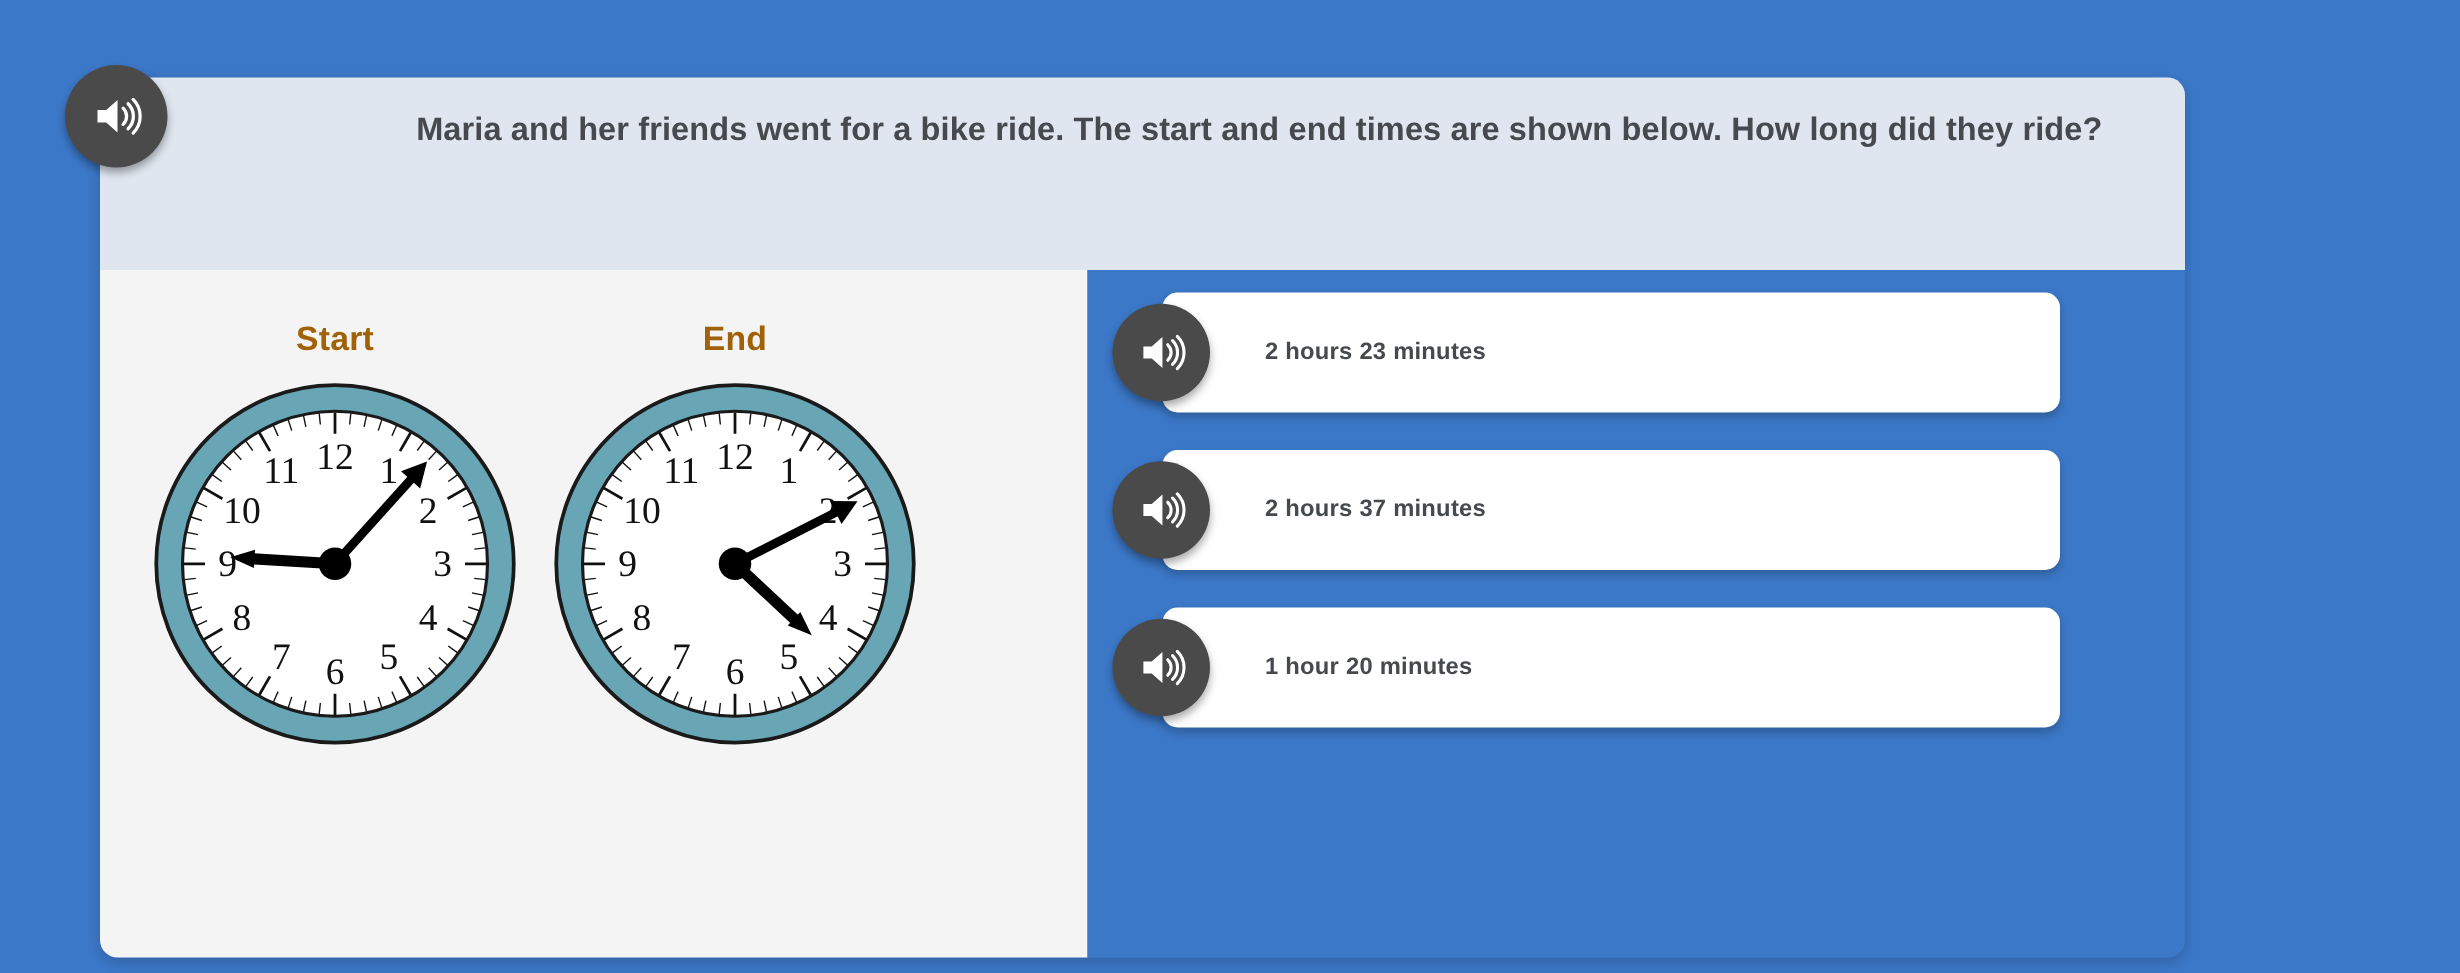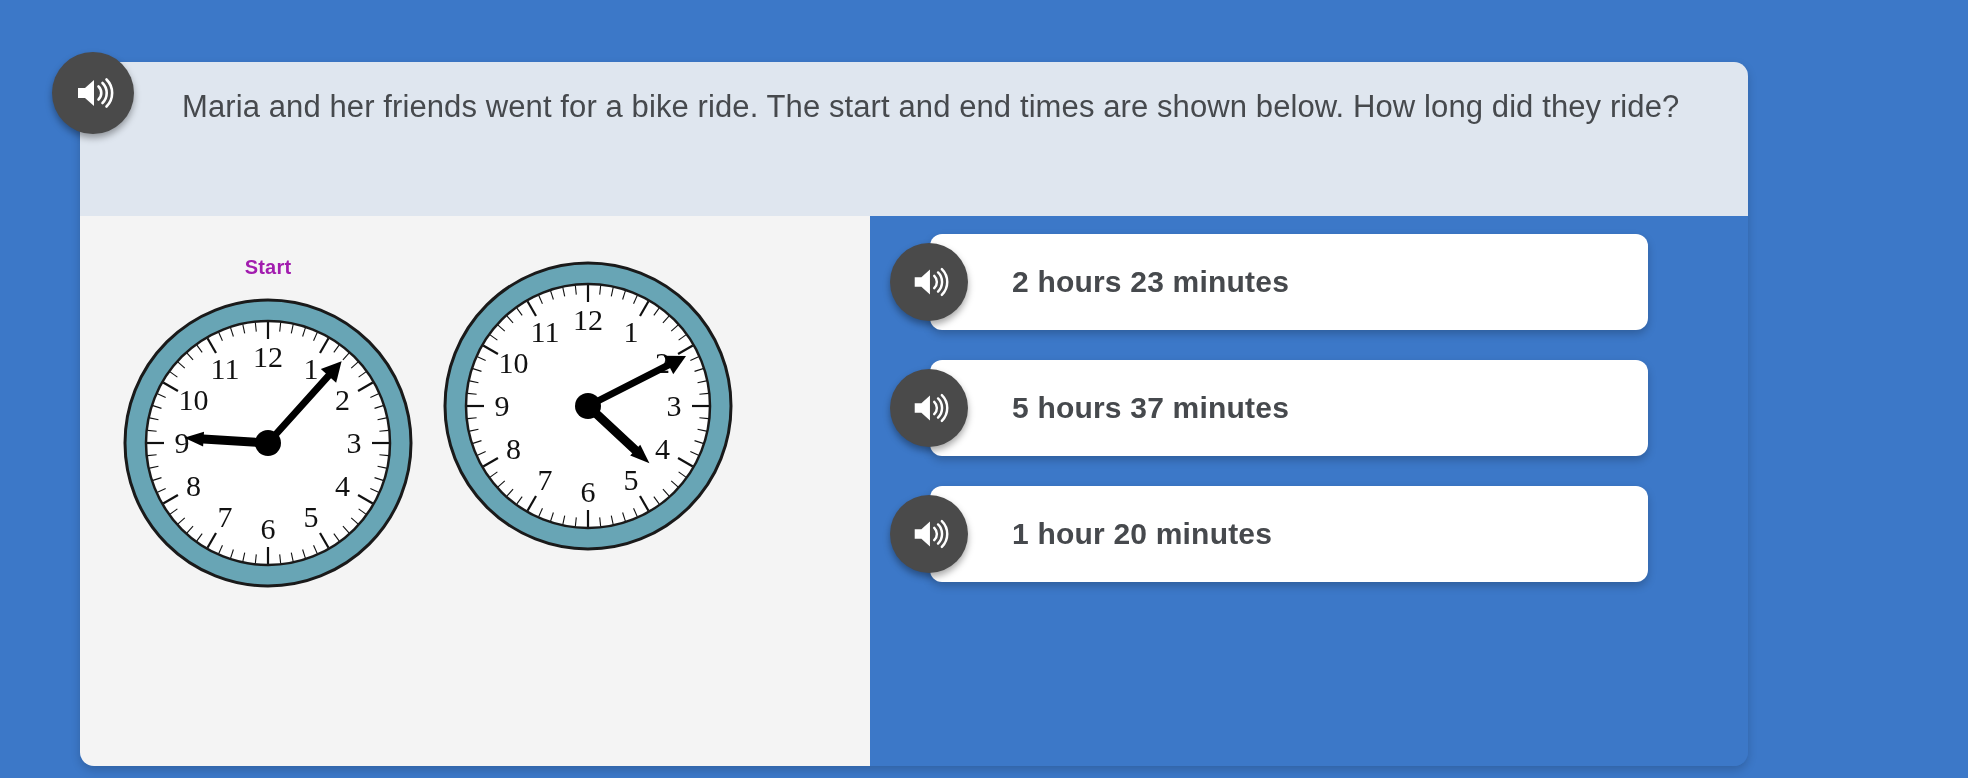--- a/index.html
+++ b/index.html
@@ -39,25 +39,26 @@
     height: 154px;
     background: #dfe6ef;
     border-top-left-radius: 14px;
     border-top-right-radius: 14px;
   }
   .question-text {
     position: absolute;
     left: 102px;
     top: 24px;
     width: 1500px;
-    font-size: 31px;
+    font-size: 26px;
     line-height: 1.33;
     color: #46494d;
-    font-weight: 400;
+    font-weight: 700;
     letter-spacing: 0.1px;
+    text-align: right;
   }
 
   
   .speaker {
     position: absolute;
     border-radius: 50%;
     background: #4a4a4a;
     box-shadow: 0 4px 7px rgba(0,0,0,0.35);
     display: flex;
     align-items: center;
@@ -89,23 +90,23 @@
   .clock-wrap {
     position: absolute;
     top: 40px;
     width: 320px;
     text-align: center;
   }
   .clock-wrap.start { left: 28px; }
   .clock-wrap.end   { left: 348px; }
 
   .clock-label {
-    font-size: 20px;
+    font-size: 27px;
     font-weight: 700;
-    color: #a21caf;
+    color: #a16207;
     margin-bottom: 14px;
     letter-spacing: 0.2px;
   }
   .clock-svg { display: block; margin: 0 auto; }
 
   
   .options-panel {
     position: absolute;
     left: 790px;
     top: 154px;
@@ -123,21 +124,21 @@
     border-radius: 12px;
     margin-bottom: 30px;
     box-shadow: 0 4px 8px rgba(0,0,0,0.22);
     display: flex;
     align-items: center;
     cursor: pointer;
   }
   .option:last-child { margin-bottom: 0; }
   .option-label {
     margin-left: 82px;
-    font-size: 30px;
+    font-size: 19px;
     font-weight: 700;
     color: #46494d;
     letter-spacing: 0.2px;
   }
 </style>
 </head>
 <body>
 
 <div id="app">
 
@@ -240,20 +241,21 @@
             </g>
           <line id="hour-start" x1="150" y1="150" x2="81.13" y2="145.79" stroke="#000" stroke-width="9" stroke-linecap="round"></line>
           <line id="min-start" x1="150" y1="150" x2="213.57" y2="79.40" stroke="#000" stroke-width="7" stroke-linecap="round"></line>
           <polygon id="minarrow-start" points="223.60,68.25 218.15,89.70 202.84,75.92" fill="#000"></polygon>
           <polygon id="hourarrow-start" points="66.16,144.87 85.99,138.71 85.09,153.40" fill="#000"></polygon>
           <circle cx="150" cy="150" r="13" fill="#000"></circle>
         </svg>
       </div>
 
       <div class="clock-wrap end">
+        <div class="clock-label">End</div>
         <svg class="clock-svg" width="300" height="300" viewBox="0 0 300 300">
           <circle cx="150" cy="150" r="143" fill="#68a5b5" stroke="#1a1a1a" stroke-width="3"></circle>
           <circle cx="150" cy="150" r="122" fill="#ffffff" stroke="#1a1a1a" stroke-width="2.5"></circle>
           <g id="ticks-end" stroke="#111" fill="none">
               <line x1="150.00" y1="46.00" x2="150.00" y2="29.00" stroke="#111" stroke-width="2.2"></line>
               <line x1="161.71" y1="38.61" x2="162.65" y2="29.66" stroke="#111" stroke-width="1.1"></line>
               <line x1="173.29" y1="40.45" x2="175.16" y2="31.64" stroke="#111" stroke-width="1.1"></line>
               <line x1="184.61" y1="43.48" x2="187.39" y2="34.92" stroke="#111" stroke-width="1.1"></line>
               <line x1="195.55" y1="47.68" x2="199.22" y2="39.46" stroke="#111" stroke-width="1.1"></line>
               <line x1="202.00" y1="59.93" x2="210.50" y2="45.21" stroke="#111" stroke-width="2.2"></line>
@@ -352,21 +354,21 @@
 
       <div class="option">
         <div class="speaker speaker-opt">
           <svg width="40" height="40" viewBox="0 0 42 42">
             <path d="M6 16 L13 16 L22 8 L22 34 L13 26 L6 26 Z" fill="#ffffff"></path>
             <path d="M26.5 14.5 A9 9 0 0 1 26.5 27.5" stroke="#ffffff" stroke-width="2.6" fill="none" stroke-linecap="round"></path>
             <path d="M30.5 11 A14 14 0 0 1 30.5 31" stroke="#ffffff" stroke-width="2.6" fill="none" stroke-linecap="round"></path>
             <path d="M34.5 7.5 A19 19 0 0 1 34.5 34.5" stroke="#ffffff" stroke-width="2.6" fill="none" stroke-linecap="round"></path>
           </svg>
         </div>
-        <div class="option-label">5 hours 37 minutes</div>
+        <div class="option-label">2 hours 37 minutes</div>
       </div>
 
       <div class="option">
         <div class="speaker speaker-opt">
           <svg width="40" height="40" viewBox="0 0 42 42">
             <path d="M6 16 L13 16 L22 8 L22 34 L13 26 L6 26 Z" fill="#ffffff"></path>
             <path d="M26.5 14.5 A9 9 0 0 1 26.5 27.5" stroke="#ffffff" stroke-width="2.6" fill="none" stroke-linecap="round"></path>
             <path d="M30.5 11 A14 14 0 0 1 30.5 31" stroke="#ffffff" stroke-width="2.6" fill="none" stroke-linecap="round"></path>
             <path d="M34.5 7.5 A19 19 0 0 1 34.5 34.5" stroke="#ffffff" stroke-width="2.6" fill="none" stroke-linecap="round"></path>
           </svg>

